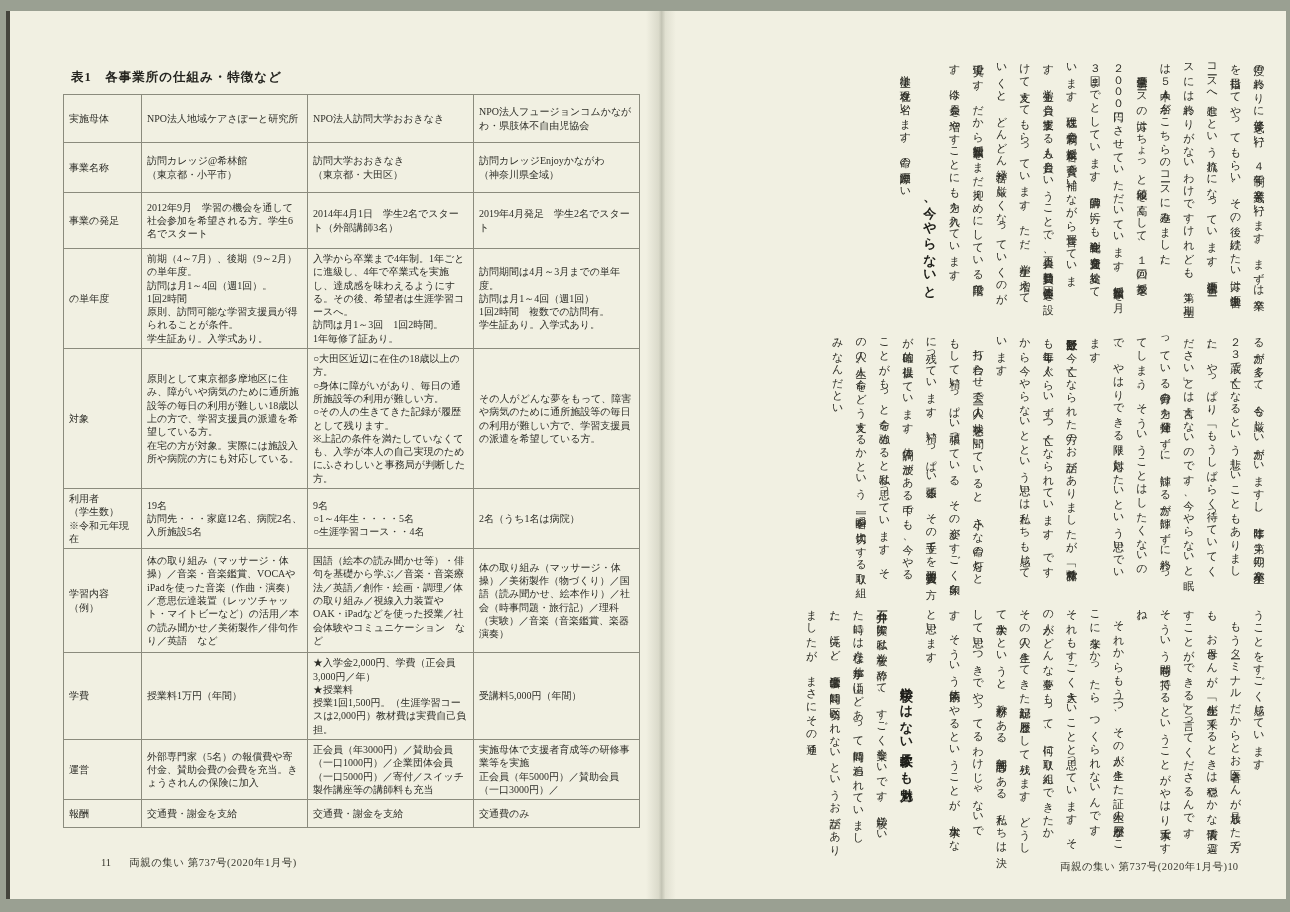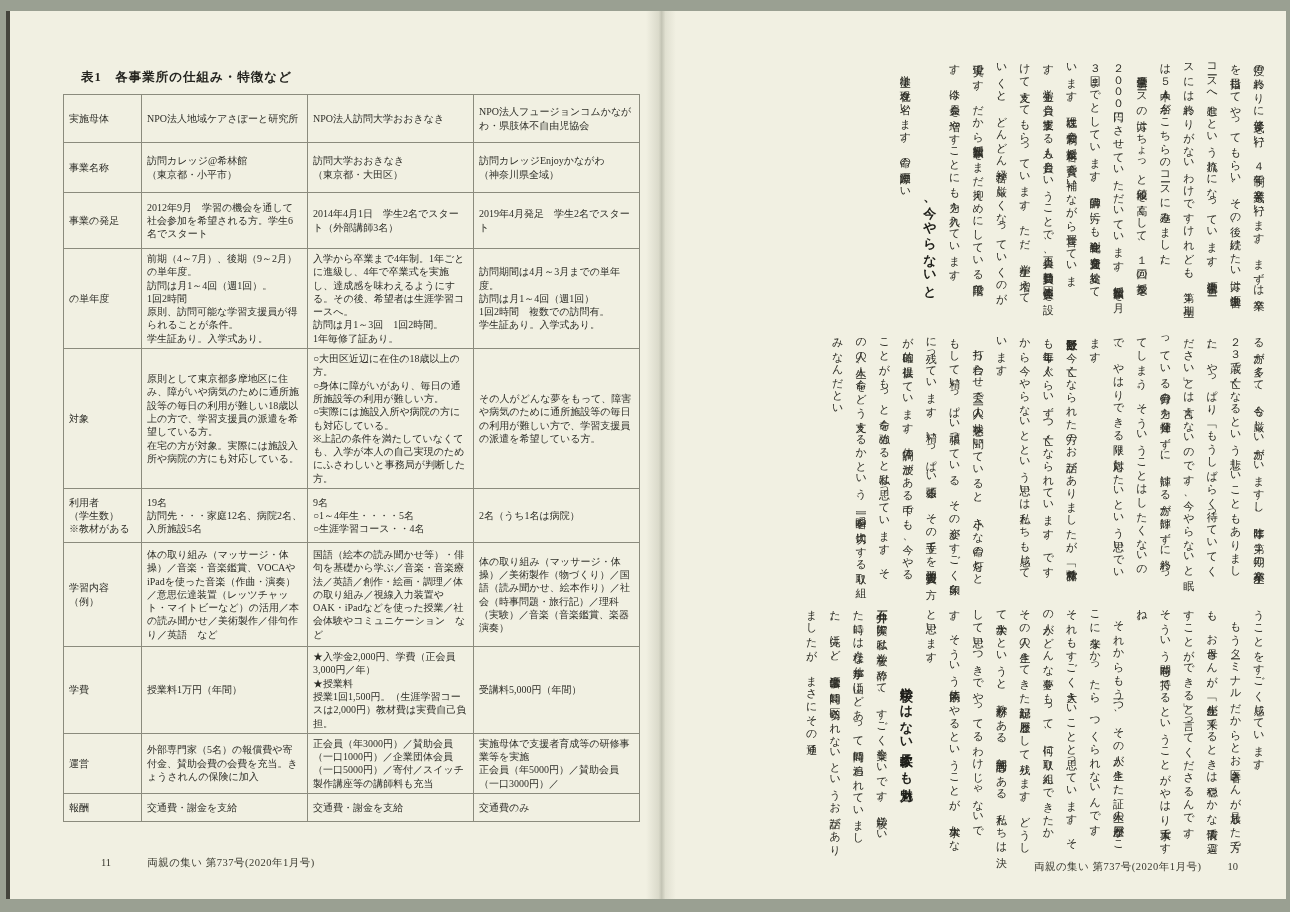--- a/index.html
+++ b/index.html
@@ -23,21 +23,21 @@
     position:absolute; left:640px; top:0; width:30px; height:100%;
     background:linear-gradient(90deg, rgba(80,85,60,0) 0%, rgba(80,85,60,0.14) 42%, rgba(60,65,45,0.25) 52%, rgba(80,85,60,0.10) 65%, rgba(80,85,60,0) 100%);
   }
   
   .left-page {
     position:absolute; left:0; top:0; width:650px; height:100%;
     padding:46px 0 0 57px;
   }
   .table-title {
     font-weight:bold; font-size:12.5px; letter-spacing:1px;
-    margin:12px 0 8px 18px; color:#23231e;
+    margin:12px 0 8px 8px; color:#23231e;
   }
   table.orgtable {
     border-collapse:collapse; table-layout:fixed; width:576px;
     background:transparent;
   }
   table.orgtable th, table.orgtable td {
     border:1px solid #8b8b7d;
     font-size:10px; line-height:1.33; font-weight:normal;
     text-align:left; vertical-align:middle;
     padding:3px 5px;
@@ -45,22 +45,22 @@
     color:#2e2e28;
   }
   table.orgtable th { width:78px; }
   
   .footer {
     position:absolute; font-size:10.5px; letter-spacing:0.5px; color:#39392f;
   }
   .footer-left { left:95px; top:845px; }
   .footer-right { right:48px; top:849px; }
   .footer .pgnum { letter-spacing:0; }
-  .footer-left .pgnum { margin-right:36px; }
-  .footer-right .pgnum { margin-left:26px; }
+  .footer-left .pgnum { margin-right:18px; }
+  .footer-right .pgnum { }
   
   .vband {
     position:absolute; right:16px;
     writing-mode:vertical-rl;
     height:244px; width:578px;
     font-size:11px; line-height:23.4px; letter-spacing:0.9px;
     color:#2b2b24;
   }
   .vband-1 { top:45px; }
   .vband-2 { top:319px; height:252px; }
@@ -128,28 +128,28 @@
 訪問は月1～4回（週1回）
 1回2時間　複数での訪問有。
 学生証あり。入学式あり。</td>
         </tr>
         <tr style="height:124px">
           <th>対象</th>
           <td>原則として東京都多摩地区に住み、障がいや病気のために通所施設等の毎日の利用が難しい18歳以上の方で、学習支援員の派遣を希望している方。
 在宅の方が対象。実際には施設入所や病院の方にも対応している。</td>
           <td>○大田区近辺に在住の18歳以上の方。
 ○身体に障がいがあり、毎日の通所施設等の利用が難しい方。
-○実際には施設入所や病院の方にも対応している。
+○その人の生きてきた記録が履歴として残ります。
 ※上記の条件を満たしていなくても、入学が本人の自己実現のためにふさわしいと事務局が判断した方。</td>
           <td>その人がどんな夢をもって、障害や病気のために通所施設等の毎日の利用が難しい方で、学習支援員の派遣を希望している方。</td>
         </tr>
         <tr style="height:54px">
           <th>利用者
 （学生数）
-※教材がある</th>
+※令和元年現在</th>
           <td>19名
 訪問先・・・家庭12名、病院2名、入所施設5名</td>
           <td>9名
 ○1～4年生・・・・5名
 ○生涯学習コース・・4名</td>
           <td>2名（うち1名は病院）</td>
         </tr>
         <tr style="height:104px">
           <th>学習内容
 （例）</th>

